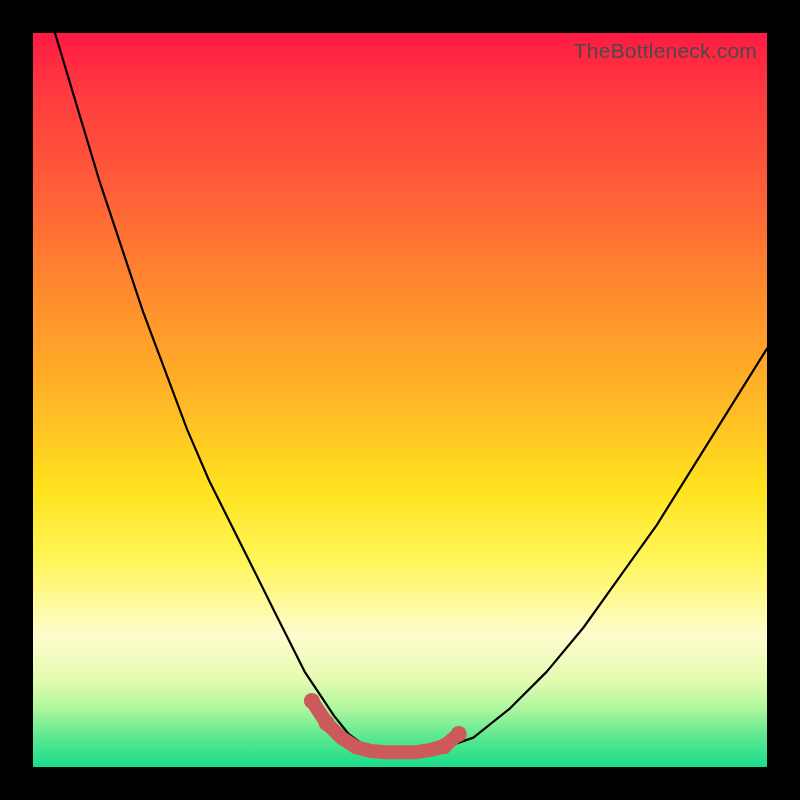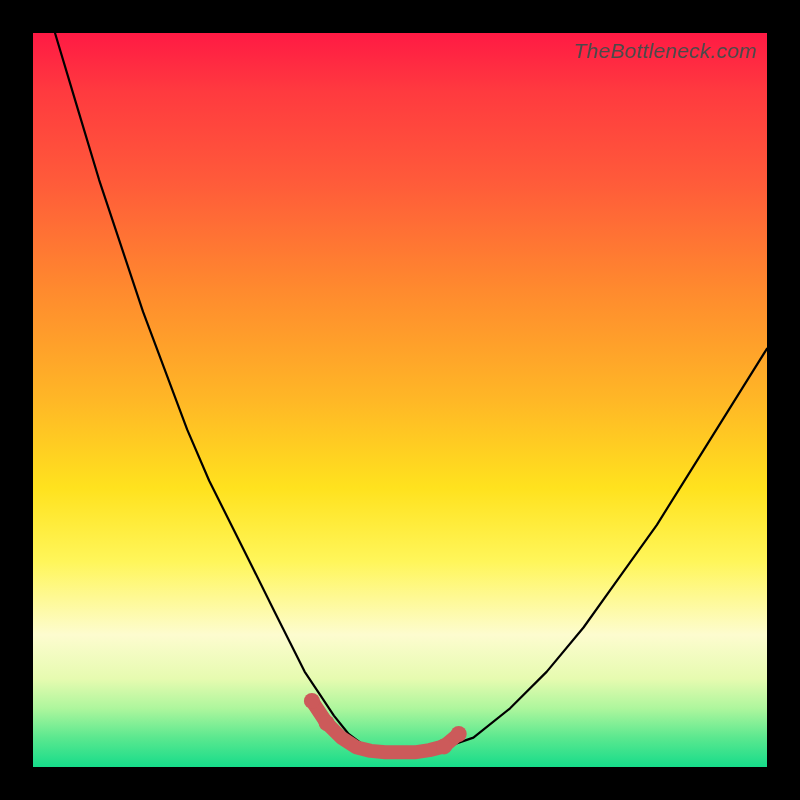--- a/index.html
+++ b/index.html
@@ -9,21 +9,20 @@
     height: 800px;
     background: #000;
     overflow: hidden;
     font-family: Arial, Helvetica, sans-serif;
   }
   .frame {
     position: absolute;
     left: 0; top: 0;
     width: 800px; height: 728px;
     background: #000;
-    font-style: italic;
   }
   .plot {
     position: absolute;
     left: 33px;
     top: 33px;
     width: 734px;
     height: 734px;
     
     background: linear-gradient(to bottom,
       #ff1a44 0%,

